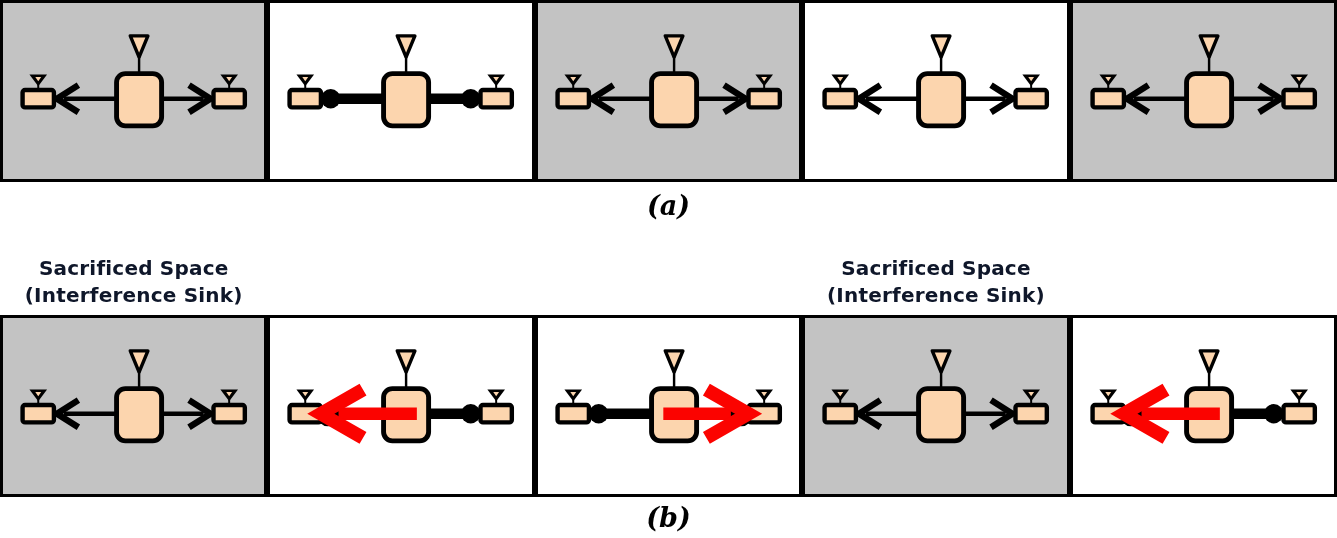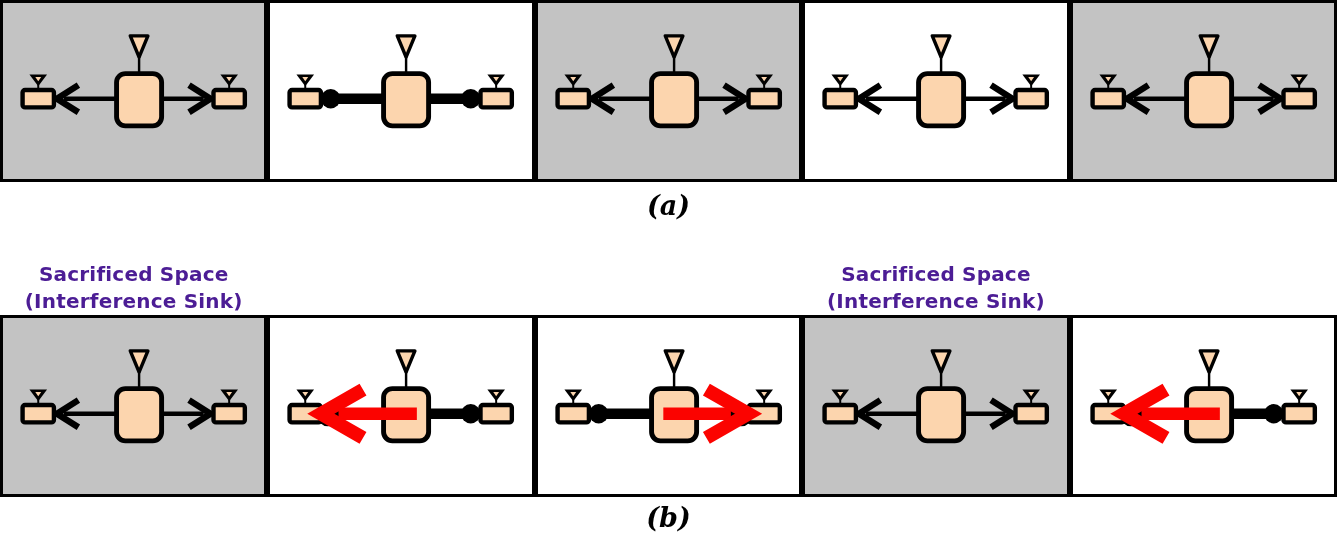--- a/index.html
+++ b/index.html
@@ -7,23 +7,23 @@
   .figure{width:1337px;height:538px;display:flex;flex-direction:column;}
   .panel-row{display:flex;height:182px;}
   .panel{flex:1;border:3.5px solid #000;box-sizing:border-box;}
   .panel svg{width:100%;height:100%;display:block;}
   .caption{display:flex;align-items:center;justify-content:center;
            font-family:"DejaVu Serif",serif;font-style:italic;font-weight:600;
            font-size:27px;color:#000;}
   .caption-a{height:46px;}
   .caption-b{height:41px;}
   .label-row{display:flex;height:87px;align-items:flex-end;}
-  .label-cell{flex:1;text-align:center;padding-bottom:0;
+  .label-cell{flex:1;text-align:center;padding-bottom:6px;
               font-family:"DejaVu Sans",sans-serif;font-size:20px;font-weight:bold;
-              line-height:27px;color:#4c1d95;letter-spacing:0.2px;}
+              line-height:27px;color:#0f172a;letter-spacing:0.2px;}
 </style>
 </head>
 <body>
 
 <div class="figure">
   <div class="panel-row" id="row-a">
       <div class="panel" style="background: rgb(195, 195, 195);">
         <svg viewBox="0 0 267 182" preserveAspectRatio="none">
           <line x1="118" y1="99" x2="62" y2="99" stroke="#000000" stroke-width="4.5"></line>
           <polyline points="77,85 55,99 77,113" fill="none" stroke="#000000" stroke-width="6.5"></polyline>

